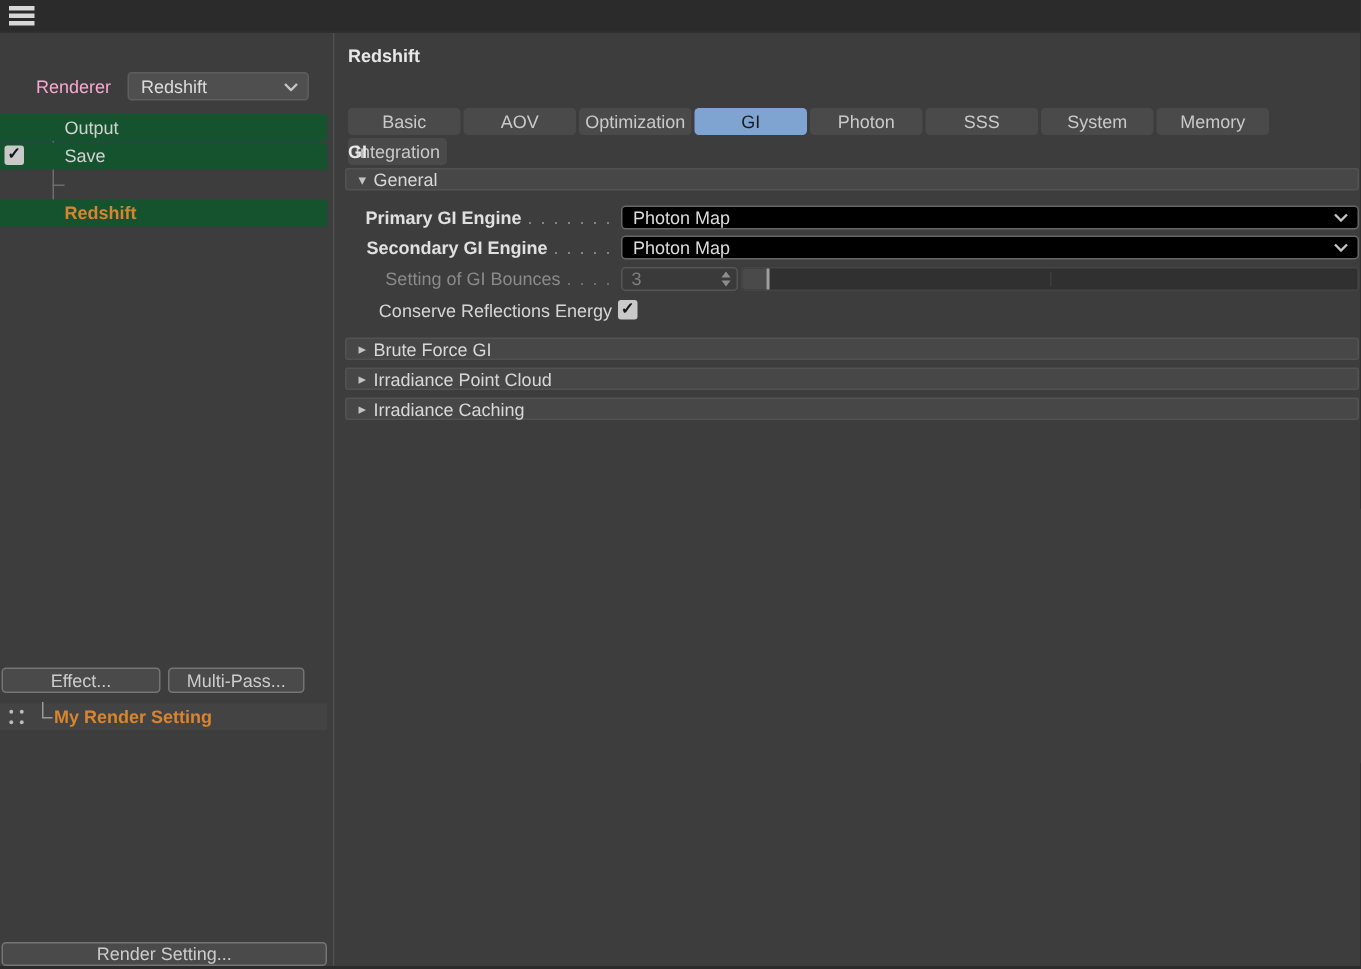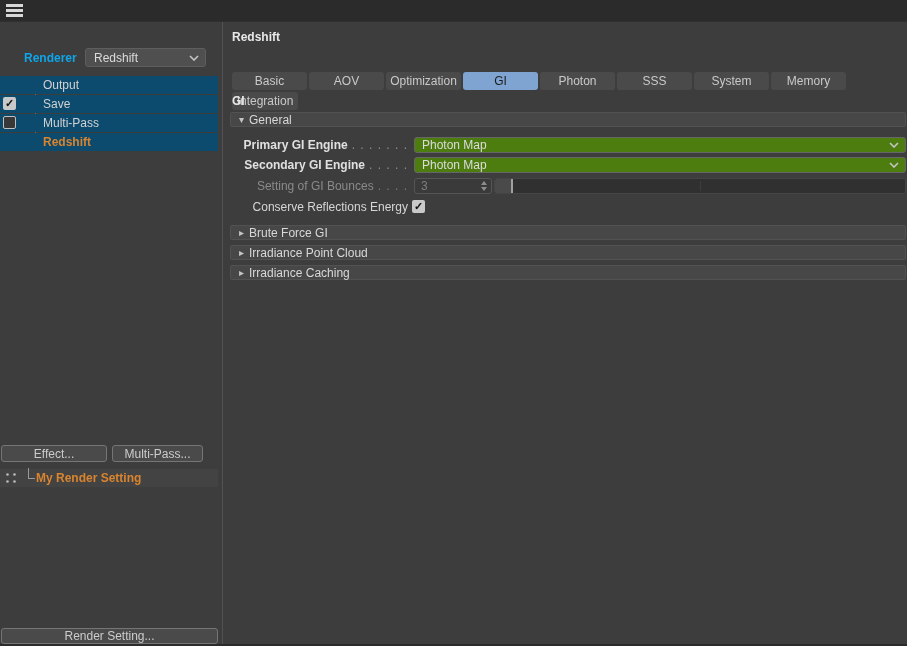--- a/index.html
+++ b/index.html
@@ -12,27 +12,27 @@
   .hamburger { position:absolute; left:6px; top:4px; width:18px; height:14px; cursor:pointer; }
   .hbar { width:17px; height:2.6px; background:#d8d8d8; margin-bottom:2.6px; }
 
   
   .left-panel { position:absolute; left:0; top:22px; width:222px; height:624px; background:#3d3d3d; }
   .vdivider { position:absolute; left:222px; top:22px; width:1px; height:624px; background:#525252; }
   .right-panel { position:absolute; left:223px; top:22px; width:684px; height:624px; background:#3d3d3d; }
   .bottom-strip { position:absolute; left:0; top:644px; width:907px; height:2px; background:#2b2b2b; }
 
   
-  .renderer-label { position:absolute; left:24px; top:29px; font-weight:bold; color:#0ea5e9; }
+  .renderer-label { position:absolute; left:24px; top:29px; font-weight:normal; color:#f9a8d4; }
   .renderer-select { position:absolute; left:85px; top:26px; width:121px; height:19px; background:#4f4f4f;
     border:1px solid #5e5e5e; border-radius:3px; display:flex; align-items:center; padding:0 6px 0 8px; cursor:pointer; }
   .renderer-select .dd-text { flex:1; color:#dcdcdc; }
 
   
-  .tree-row { position:absolute; left:0; width:218px; height:18px; background:#0c4a6e; display:flex; align-items:center; cursor:pointer;padding-left:36px; }
+  .tree-row { position:absolute; left:0; width:218px; height:18px; background:#14532d; display:flex; align-items:center; cursor:pointer;padding-left:36px; }
   .tree-label { position:absolute; left:43px; color:#d2d2d2; }
   .tree-label.selected { color:#d9842f; font-weight:bold; }
   .tree-vline { position:absolute; left:35px; top:56px; width:1px; height:64px; background:#6e6e6e; }
   .tree-stub { position:absolute; left:35px; width:8px; height:1px; background:#6e6e6e; }
   .checkbox { width:13px; height:13px; border-radius:2px; display:flex; align-items:center; justify-content:center;
     font-size:11px; line-height:11px; cursor:pointer; }
   .checkbox.checked { background:#c9c9c9; color:#141414; font-weight:bold; }
   .checkbox.unchecked { background:#383838; border:1px solid #c0c0c0; }
   .tree-check { position:absolute; left:3px; top:2px; }
 
@@ -64,21 +64,21 @@
 
   
   .field-label-cell { position:absolute; left:7px; width:178px; height:16px; text-align:right;
     display:flex; align-items:center; justify-content:flex-end; white-space:nowrap; }
   .lbl-bold { font-weight:bold; color:#e0e0e0; }
   .lbl-normal { color:#d6d6d6; }
   .lbl-disabled { color:#8a8a8a; }
   .dots { color:#8f8f8f; margin-left:4px; letter-spacing:1px; }
   .dots.disabled { color:#777; }
 
-  .dropdown { position:absolute; left:191px; width:492px; height:16px; background:#4d7c0f; border:1px solid #666;
+  .dropdown { position:absolute; left:191px; width:492px; height:16px; background:#000000; border:1px solid #666;
     border-radius:3px; display:flex; align-items:center; padding:0 6px 0 7px; cursor:pointer; }
   .dropdown .dd-text { flex:1; color:#dcdcdc; }
   .chev { width:10px; height:6px; flex:none; }
 
   .num-input { position:absolute; left:191px; width:78px; height:16px; background:#3a3a3a; border:1px solid #555;
     border-radius:3px; display:flex; align-items:center; padding-left:6px; color:#7f7f7f; }
   .spinners { position:absolute; right:4px; top:2px; display:flex; flex-direction:column; gap:2px; }
   .spin-up { width:0; height:0; border-left:3px solid transparent; border-right:3px solid transparent; border-bottom:4px solid #8d8d8d; }
   .spin-down { width:0; height:0; border-left:3px solid transparent; border-right:3px solid transparent; border-top:4px solid #8d8d8d; }
 
@@ -118,24 +118,20 @@
     <div class="tree-stub" style="top:120px"></div>
 
     <div class="tree-row" style="top:54px">
       <span class="tree-label">Output</span>
     </div>
     <div class="tree-row" style="top:73px">
       <span class="checkbox checked tree-check">
         <span>✓</span>
       </span>
       <span class="tree-label">Save</span>
-    </div>
-    <div class="tree-row" style="top:92px">
-      <span class="checkbox unchecked tree-check"></span>
-      <span class="tree-label">Multi-Pass</span>
     </div>
     <div class="tree-row" style="top:111px">
       <span class="tree-label selected">Redshift</span>
     </div>
 
     <div class="btn" style="left:1px; top:423px; width:106px;">
       <span>Effect...</span>
     </div>
     <div class="btn" style="left:112px; top:423px; width:91px;">
       <span>Multi-Pass...</span>

